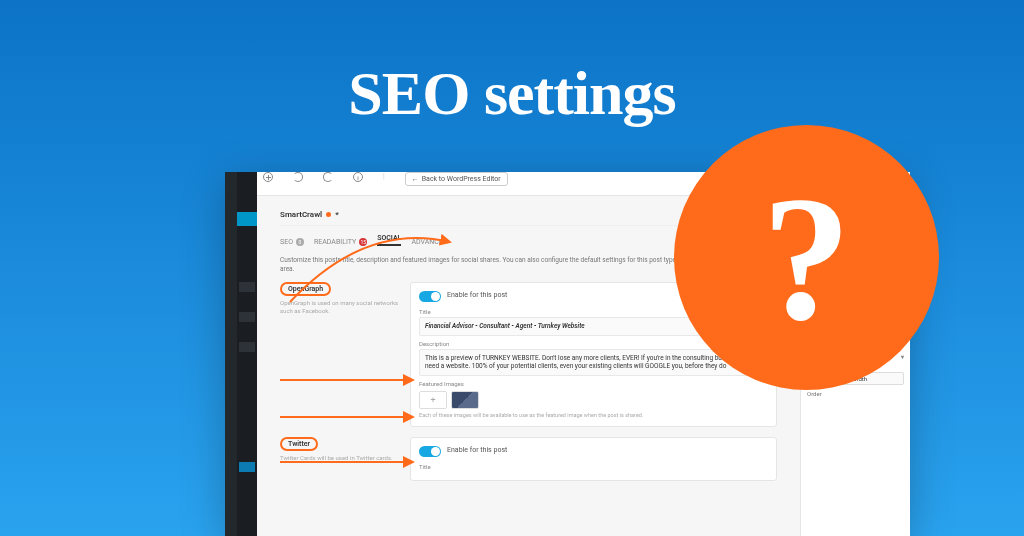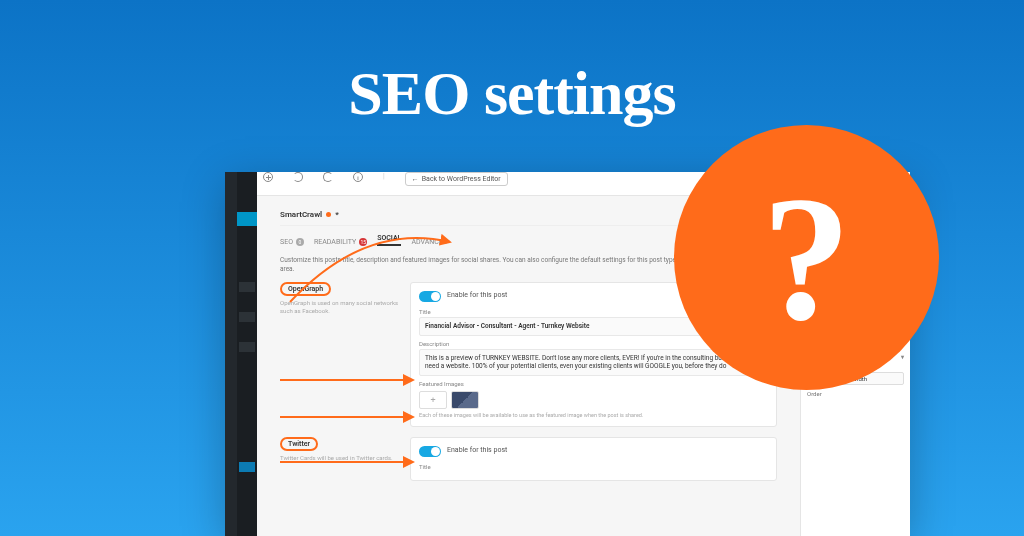--- a/index.html
+++ b/index.html
@@ -41,21 +41,21 @@
   .row .left { width:120px; }
   .row .right { flex:1; background:#fff; border:1px solid #e5e5e5; border-radius:3px; padding:8px; }
   .section-label { font-size:7px; font-weight:600; color:#333; border:2px solid #ff6b1a; border-radius:10px; padding:1px 6px; display:inline-block; }
   .section-sub { font-size:6px; color:#aaa; margin-top:3px; line-height:1.3; }
   .enablerow { display:flex; gap:6px; margin-bottom:6px; }
   .toggle { width:22px; height:11px; background:#17a8e3; border-radius:6px; position:relative; }
   .toggle::after { content:""; position:absolute; right:1px; top:1px; width:9px; height:9px; background:#fff; border-radius:50%; }
   .enablerow span { font-size:7px; color:#555; }
   .fieldlabel { font-size:6px; color:#888; margin:4px 0 2px; }
   .fieldbox { background:#fafafa; border:1px solid #e8e8e8; border-radius:2px; padding:4px 5px; font-size:6.5px; color:#333; line-height:1.3; }
-  .fieldbox.title { font-weight:600; }
+  .fieldbox.title { font-weight:600;font-style:italic; }
   .thumbs { display:flex; gap:4px; margin-top:4px; }
   .thumb { width:28px; height:18px; background:#e5e5e5; border:1px solid #ddd; border-radius:2px; background: linear-gradient(135deg,#3a4a6b 50%,#5a6a8b 50%); }
   .thumb.add { background:#fff; display:flex; align-items:center; justify-content:center; color:#aaa; font-size:9px; }
   .helper { font-size:5.5px; color:#aaa; margin-top:3px; }
 
   .sidecol { width:110px; background:#fff; border-left:1px solid #e5e5e5; padding:6px; font-size:6.5px; color:#333; }
   .sidecol .sect { font-weight:600; margin:6px 0 3px; font-size:7px; display:flex; align-items:center; }
   .sidecol .sect::after { content:"▾"; margin-left:auto; color:#888; font-size:6px; }
   .sidecol .gear { float:right; width:12px; height:12px; border:1px solid #888; border-radius:2px; display:flex; align-items:center; justify-content:center; font-size:7px; }
   .featimg { width:100%; height:50px; background: linear-gradient(120deg,#2b3a5c 60%,#dfe4ea 60%); border-radius:2px; position:relative; margin-top:4px; overflow:hidden; }

